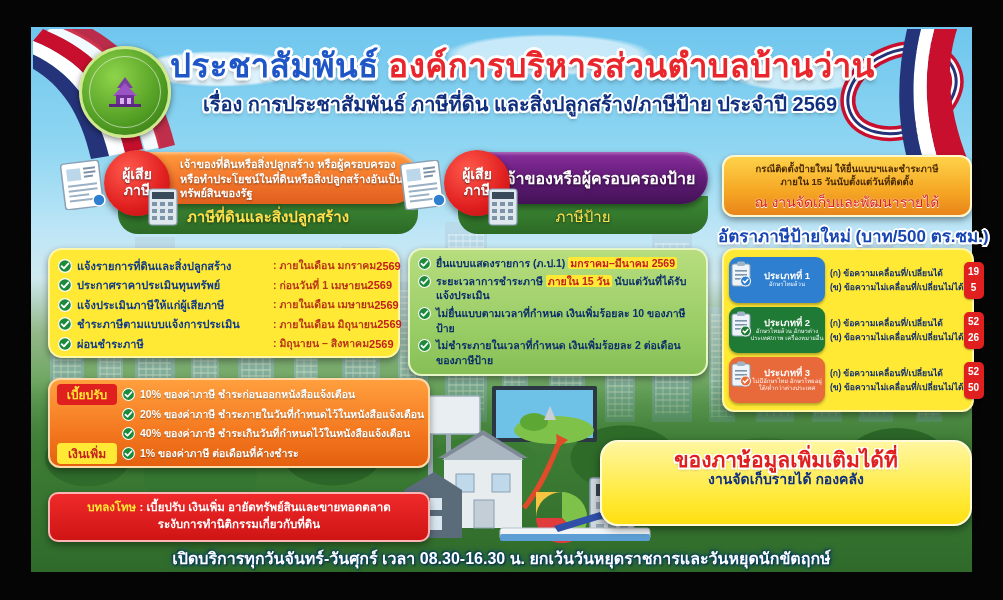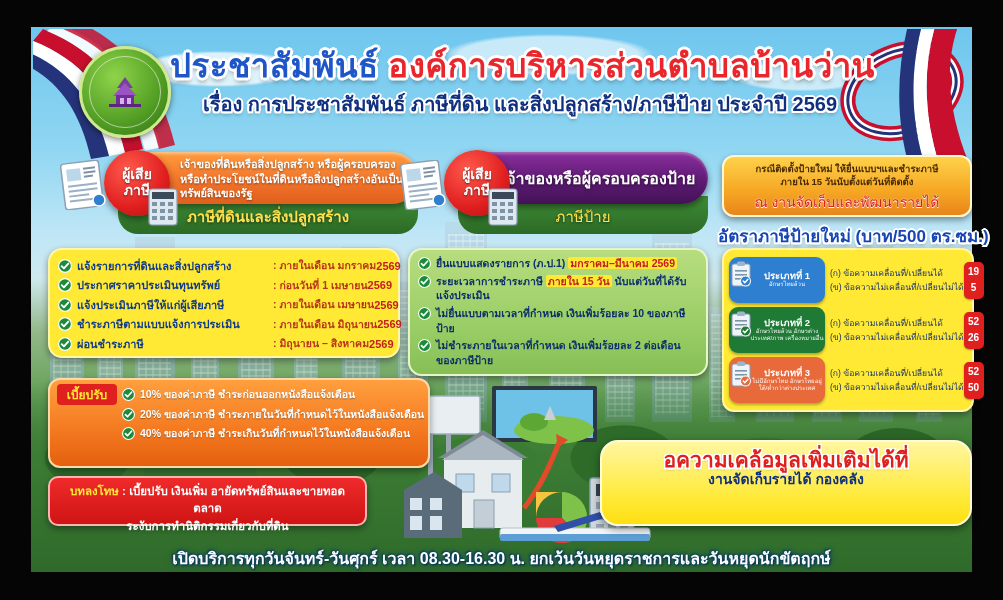--- a/index.html
+++ b/index.html
@@ -137,42 +137,42 @@
     z-index:6;padding:5px 5px;box-sizing:border-box;display:flex;flex-direction:column;
     justify-content:space-between;}
   .rrow{display:flex;align-items:center;height:50px;}
   .typetag{position:relative;flex:0 0 96px;height:46px;border-radius:9px;color:#fff;
     display:flex;flex-direction:column;align-items:center;justify-content:center;
     padding-left:20px;box-sizing:border-box;box-shadow:0 2px 3px rgba(0,0,0,.3);}
   .typetag .tname{font-size:9.5px;font-weight:bold;line-height:1.05;}
   .typetag .tsub{font-size:6px;line-height:1.2;text-align:center;opacity:.95;}
   .clip{position:absolute;left:2px;top:4px;width:20px;height:26px;}
   .rdesc{flex:1 1 auto;padding-left:5px;}
-  .rdesc div{font-size:8.6px;font-weight:normal;color:#16306e;line-height:1.65;white-space:nowrap;}
+  .rdesc div{font-size:8.6px;font-weight:bold;color:#16306e;line-height:1.65;white-space:nowrap;}
   .rnums{flex:0 0 20px;background:#e01f1f;border-radius:5px;color:#fff;text-align:center;
     padding:2px 0;box-shadow:0 1px 2px rgba(0,0,0,.35);}
   .rnums div{font-size:10px;font-weight:bold;line-height:1.65;}
 
   
   .card-penalty{position:absolute;left:48px;top:378px;width:382px;height:90px;border-radius:12px;
     background:linear-gradient(to bottom,#ff9f3e,#f4781f 60%,#e4600f 100%);
     border:2px solid #ffd9a8;box-shadow:0 3px 7px rgba(0,0,0,.4);
     z-index:6;padding:5px 7px;box-sizing:border-box;}
   .prow{display:flex;align-items:center;height:19.5px;}
   .ptag{flex:0 0 60px;text-align:center;font-size:12px;font-weight:bold;border-radius:4px;
     padding:1px 0;margin-right:5px;}
   .ptag.fine{background:#e01f1f;color:#ffe935;}
   .ptag.add{background:#ffe935;color:#c21f1f;}
   .ptag.blank{background:transparent;}
   .prow .chk{margin-right:5px;}
   .prow .ptxt{font-size:10.5px;font-weight:bold;color:#fff;white-space:nowrap;
     text-shadow:0 1px 1px rgba(0,0,0,.35);}
 
   
-  .card-red{position:absolute;left:48px;top:476px;width:319px;height:50px;border-radius:10px;
+  .card-red{position:absolute;left:48px;top:492px;width:382px;height:50px;border-radius:10px;
     background:linear-gradient(to bottom,#ef2a2a,#cf1414);border:2px solid #ffb3b3;
     box-shadow:0 3px 7px rgba(0,0,0,.4);z-index:6;text-align:center;padding:5px 8px;box-sizing:border-box;}
   .card-red .l1{font-size:11.5px;font-weight:bold;color:#fff;line-height:1.5;}
   .card-red .l1 b{color:#ffe935;}
   .card-red .l2{font-size:11.5px;font-weight:bold;color:#fff;line-height:1.4;}
 
   
   .card-contact{position:absolute;left:600px;top:440px;width:372px;height:86px;border-radius:18px;
     background:linear-gradient(to bottom,#fff6a0,#ffe935 70%,#ffdf12 100%);
     border:2px solid #fffbd8;box-shadow:0 3px 8px rgba(0,0,0,.45);
@@ -558,20 +558,30 @@
     </div>
     <div class="prow">
       <span class="ptag blank"></span>
       <span class="chk">
           <svg width="13" height="13" viewBox="0 0 14 14">
             <circle cx="7" cy="7" r="6.4" fill="#1b8a3a" stroke="#fff" stroke-width="1.2"></circle>
             <path d="M3.7 7.2 L5.9 9.4 L10.3 4.6" stroke="#fff" stroke-width="1.9" fill="none" stroke-linecap="round" stroke-linejoin="round"></path>
           </svg>
         </span>
       <span class="ptxt">40% ของค่าภาษี ชำระเกินวันที่กำหนดไว้ในหนังสือแจ้งเตือน</span>
+    </div>
+    <div class="prow">
+      <span class="ptag add">เงินเพิ่ม</span>
+      <span class="chk">
+          <svg width="13" height="13" viewBox="0 0 14 14">
+            <circle cx="7" cy="7" r="6.4" fill="#1b8a3a" stroke="#fff" stroke-width="1.2"></circle>
+            <path d="M3.7 7.2 L5.9 9.4 L10.3 4.6" stroke="#fff" stroke-width="1.9" fill="none" stroke-linecap="round" stroke-linejoin="round"></path>
+          </svg>
+        </span>
+      <span class="ptxt">1% ของค่าภาษี ต่อเดือนที่ค้างชำระ</span>
     </div>
   </div>
 
   <div class="card-red">
     <div class="l1"><b>บทลงโทษ</b><span> : เบี้ยปรับ เงินเพิ่ม อายัดทรัพย์สินและขายทอดตลาด</span></div>
     <div class="l2">ระงับการทำนิติกรรมเกี่ยวกับที่ดิน</div>
   </div>
 
   <div class="illus">
     <svg viewBox="0 0 300 165" width="300" height="165">
@@ -613,21 +623,21 @@
           <rect x="216" y="146" width="8" height="7"></rect>
       </g>
       <rect x="96" y="150" width="150" height="12" rx="3" fill="#f2f5f7" stroke="#b7c3cc"></rect>
       <rect x="96" y="156" width="150" height="7" rx="2" fill="#5d9fd4"></rect>
       <path d="M150 148 L196 134 L200 140 L154 154 Z" fill="#2f4fa8"></path>
       <path d="M196 134 L202 132 L203 139 L200 140 Z" fill="#dfe6ec"></path>
     </svg>
   </div>
 
   <div class="card-contact">
-    <div class="ct">อความเคล้อมูลเพิ่มเติมได้ที่</div>
+    <div class="ct">ของภาษ้อมูลเพิ่มเติมได้ที่</div>
     <div class="c1">งานจัดเก็บรายได้ กองคลัง</div>
   </div>
 
   <div class="footer">
     <span>เปิดบริการทุกวันจันทร์-วันศุกร์ เวลา 08.30-16.30 น. ยกเว้นวันหยุดราชการและวันหยุดนักขัตฤกษ์</span>
   </div>
 
 </div>
 
 </body></html>

